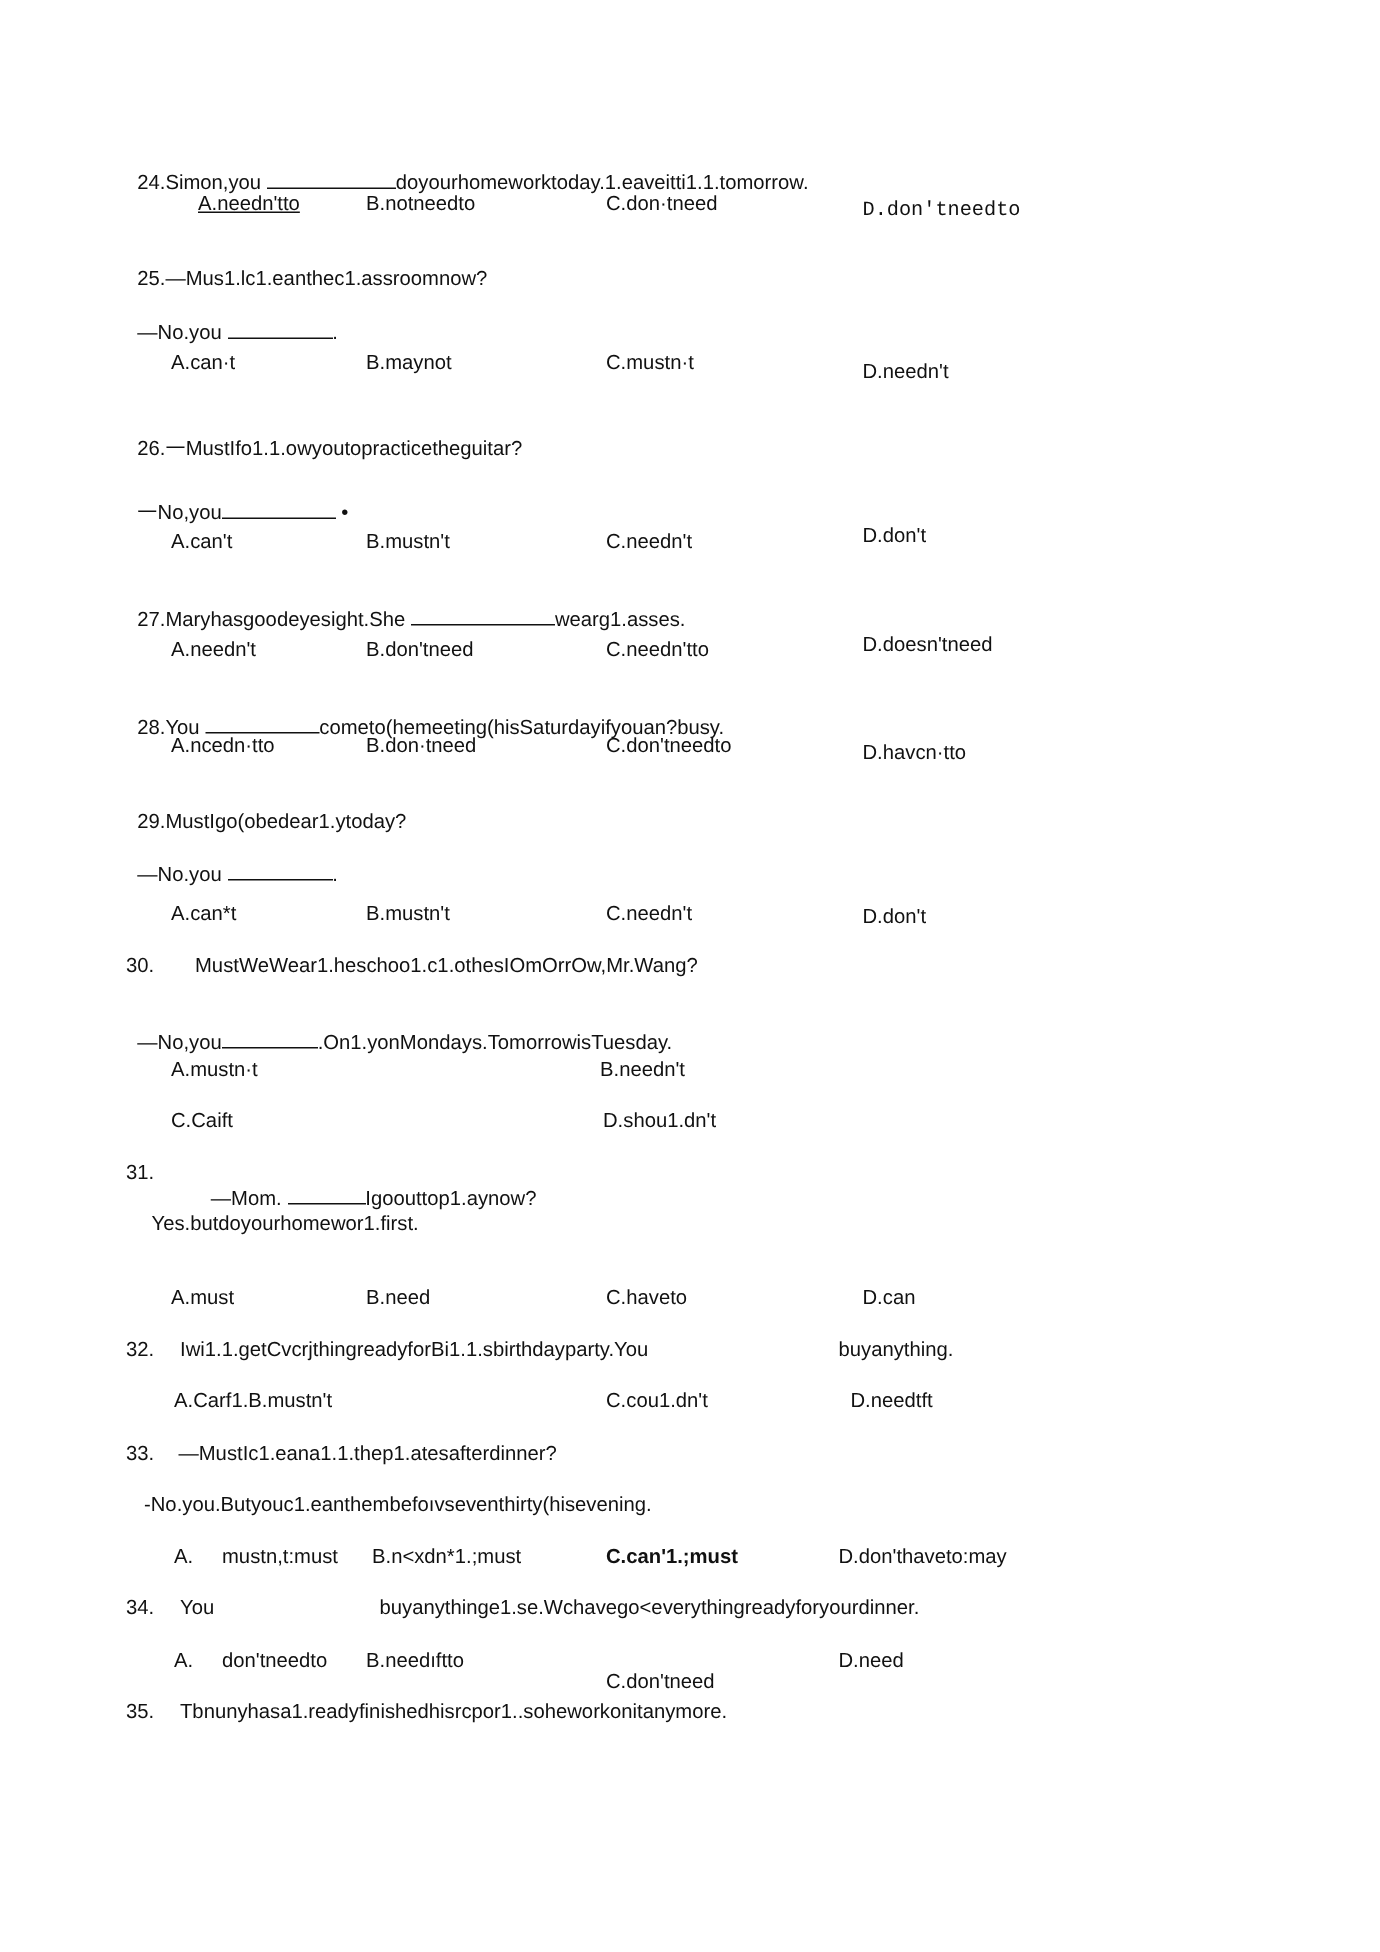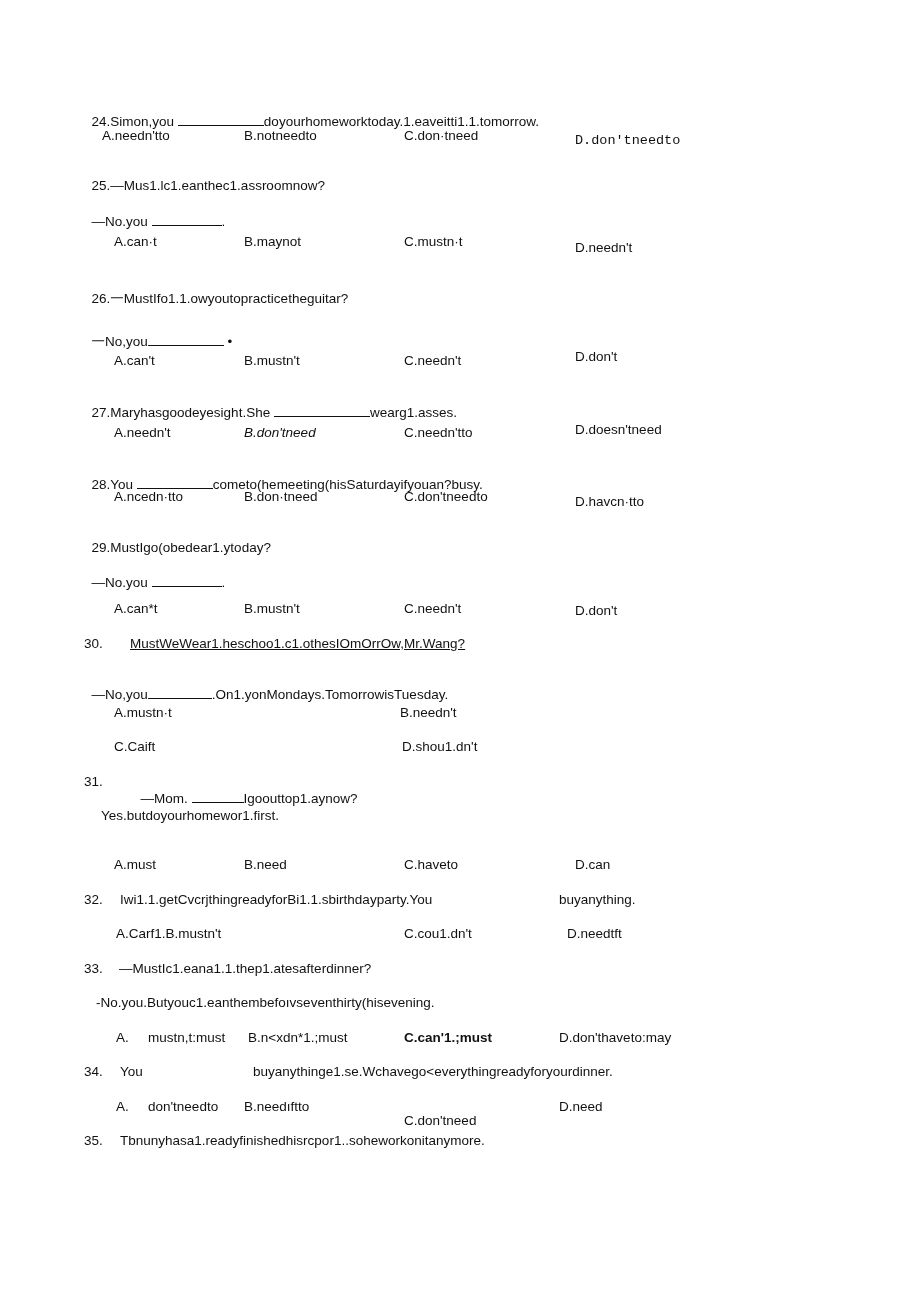--- a/index.html
+++ b/index.html
@@ -9,21 +9,21 @@
     }
     .ln { position: absolute; white-space: pre; line-height: 16px; }
     .blank { display: inline-block; border-bottom: 1px solid #111; height: 12px; vertical-align: baseline; }
   </style>
 </head>
 <body>
 
 <div class="ln" style="left:84px;top:97px;">
   <span>24.</span><span>Simon,you</span> <span class="blank" style="width:86px;"></span><span>doyourhomeworktoday.1.eaveitti1.1.tomorrow.</span>
 </div>
-<div class="ln" style="left:102px;top:128px;">A.needn'tto</div>
+<div class="ln" style="left:132px;top:128px;text-decoration:underline;">A.needn'tto</div>
 <div class="ln" style="left:244px;top:128px;">B.notneedto</div>
 <div class="ln" style="left:404px;top:128px;">C.don·tneed</div>
 <div class="ln" style="left:575px;top:133px;font-family:Liberation Mono, monospace;">D.don'tneedto</div>
 
 <div class="ln" style="left:84px;top:162px;">
   <span>25.</span><span>—Mus1.lc1.eanthec1.assroomnow?</span>
 </div>
 <div class="ln" style="left:84px;top:197px;">
   <span>—No.you</span> <span class="blank" style="width:70px;"></span><span>.</span>
 </div>
@@ -40,21 +40,21 @@
 </div>
 <div class="ln" style="left:114px;top:353px;">A.can't</div>
 <div class="ln" style="left:244px;top:353px;">B.mustn't</div>
 <div class="ln" style="left:404px;top:353px;">C.needn't</div>
 <div class="ln" style="left:575px;top:349px;">D.don't</div>
 
 <div class="ln" style="left:84px;top:388px;">
   <span>27.</span><span>Maryhasgoodeyesight.She</span> <span class="blank" style="width:96px;"></span><span>wearg1.asses.</span>
 </div>
 <div class="ln" style="left:114px;top:425px;">A.needn't</div>
-<div class="ln" style="left:244px;top:425px;font-style:italic;">B.don'tneed</div>
+<div class="ln" style="left:244px;top:425px;">B.don'tneed</div>
 <div class="ln" style="left:404px;top:425px;">C.needn'tto</div>
 <div class="ln" style="left:575px;top:422px;">D.doesn'tneed</div>
 
 <div class="ln" style="left:84px;top:460px;">
   <span>28.</span><span>You</span> <span class="blank" style="width:76px;"></span><span>cometo(hemeeting(hisSaturdayifyouan?busy.</span>
 </div>
 <div class="ln" style="left:114px;top:489px;">A.ncedn·tto</div>
 <div class="ln" style="left:244px;top:489px;">B.don·tneed</div>
 <div class="ln" style="left:404px;top:489px;">C.don'tneedto</div>
 <div class="ln" style="left:575px;top:494px;">D.havcn·tto</div>
@@ -64,21 +64,21 @@
 </div>
 <div class="ln" style="left:84px;top:558px;">
   <span>—No.you</span> <span class="blank" style="width:70px;"></span><span>.</span>
 </div>
 <div class="ln" style="left:114px;top:601px;">A.can*t</div>
 <div class="ln" style="left:244px;top:601px;">B.mustn't</div>
 <div class="ln" style="left:404px;top:601px;">C.needn't</div>
 <div class="ln" style="left:575px;top:603px;">D.don't</div>
 
 <div class="ln" style="left:84px;top:636px;">30.</div>
-<div class="ln" style="left:130px;top:636px;text-decoration:underline;">MustWeWear1.heschoo1.c1.othesIOmOrrOw,Mr.Wang?</div>
+<div class="ln" style="left:130px;top:636px;">MustWeWear1.heschoo1.c1.othesIOmOrrOw,Mr.Wang?</div>
 <div class="ln" style="left:84px;top:670px;">
   <span>—No,you</span><span class="blank" style="width:64px;"></span><span>.On1.yonMondays.TomorrowisTuesday.</span>
 </div>
 <div class="ln" style="left:114px;top:705px;">A.mustn·t</div>
 <div class="ln" style="left:400px;top:705px;">B.needn't</div>
 <div class="ln" style="left:114px;top:739px;">C.Caift</div>
 <div class="ln" style="left:402px;top:739px;">D.shou1.dn't</div>
 
 <div class="ln" style="left:84px;top:774px;">31.</div>
 <div class="ln" style="left:133px;top:774px;">

